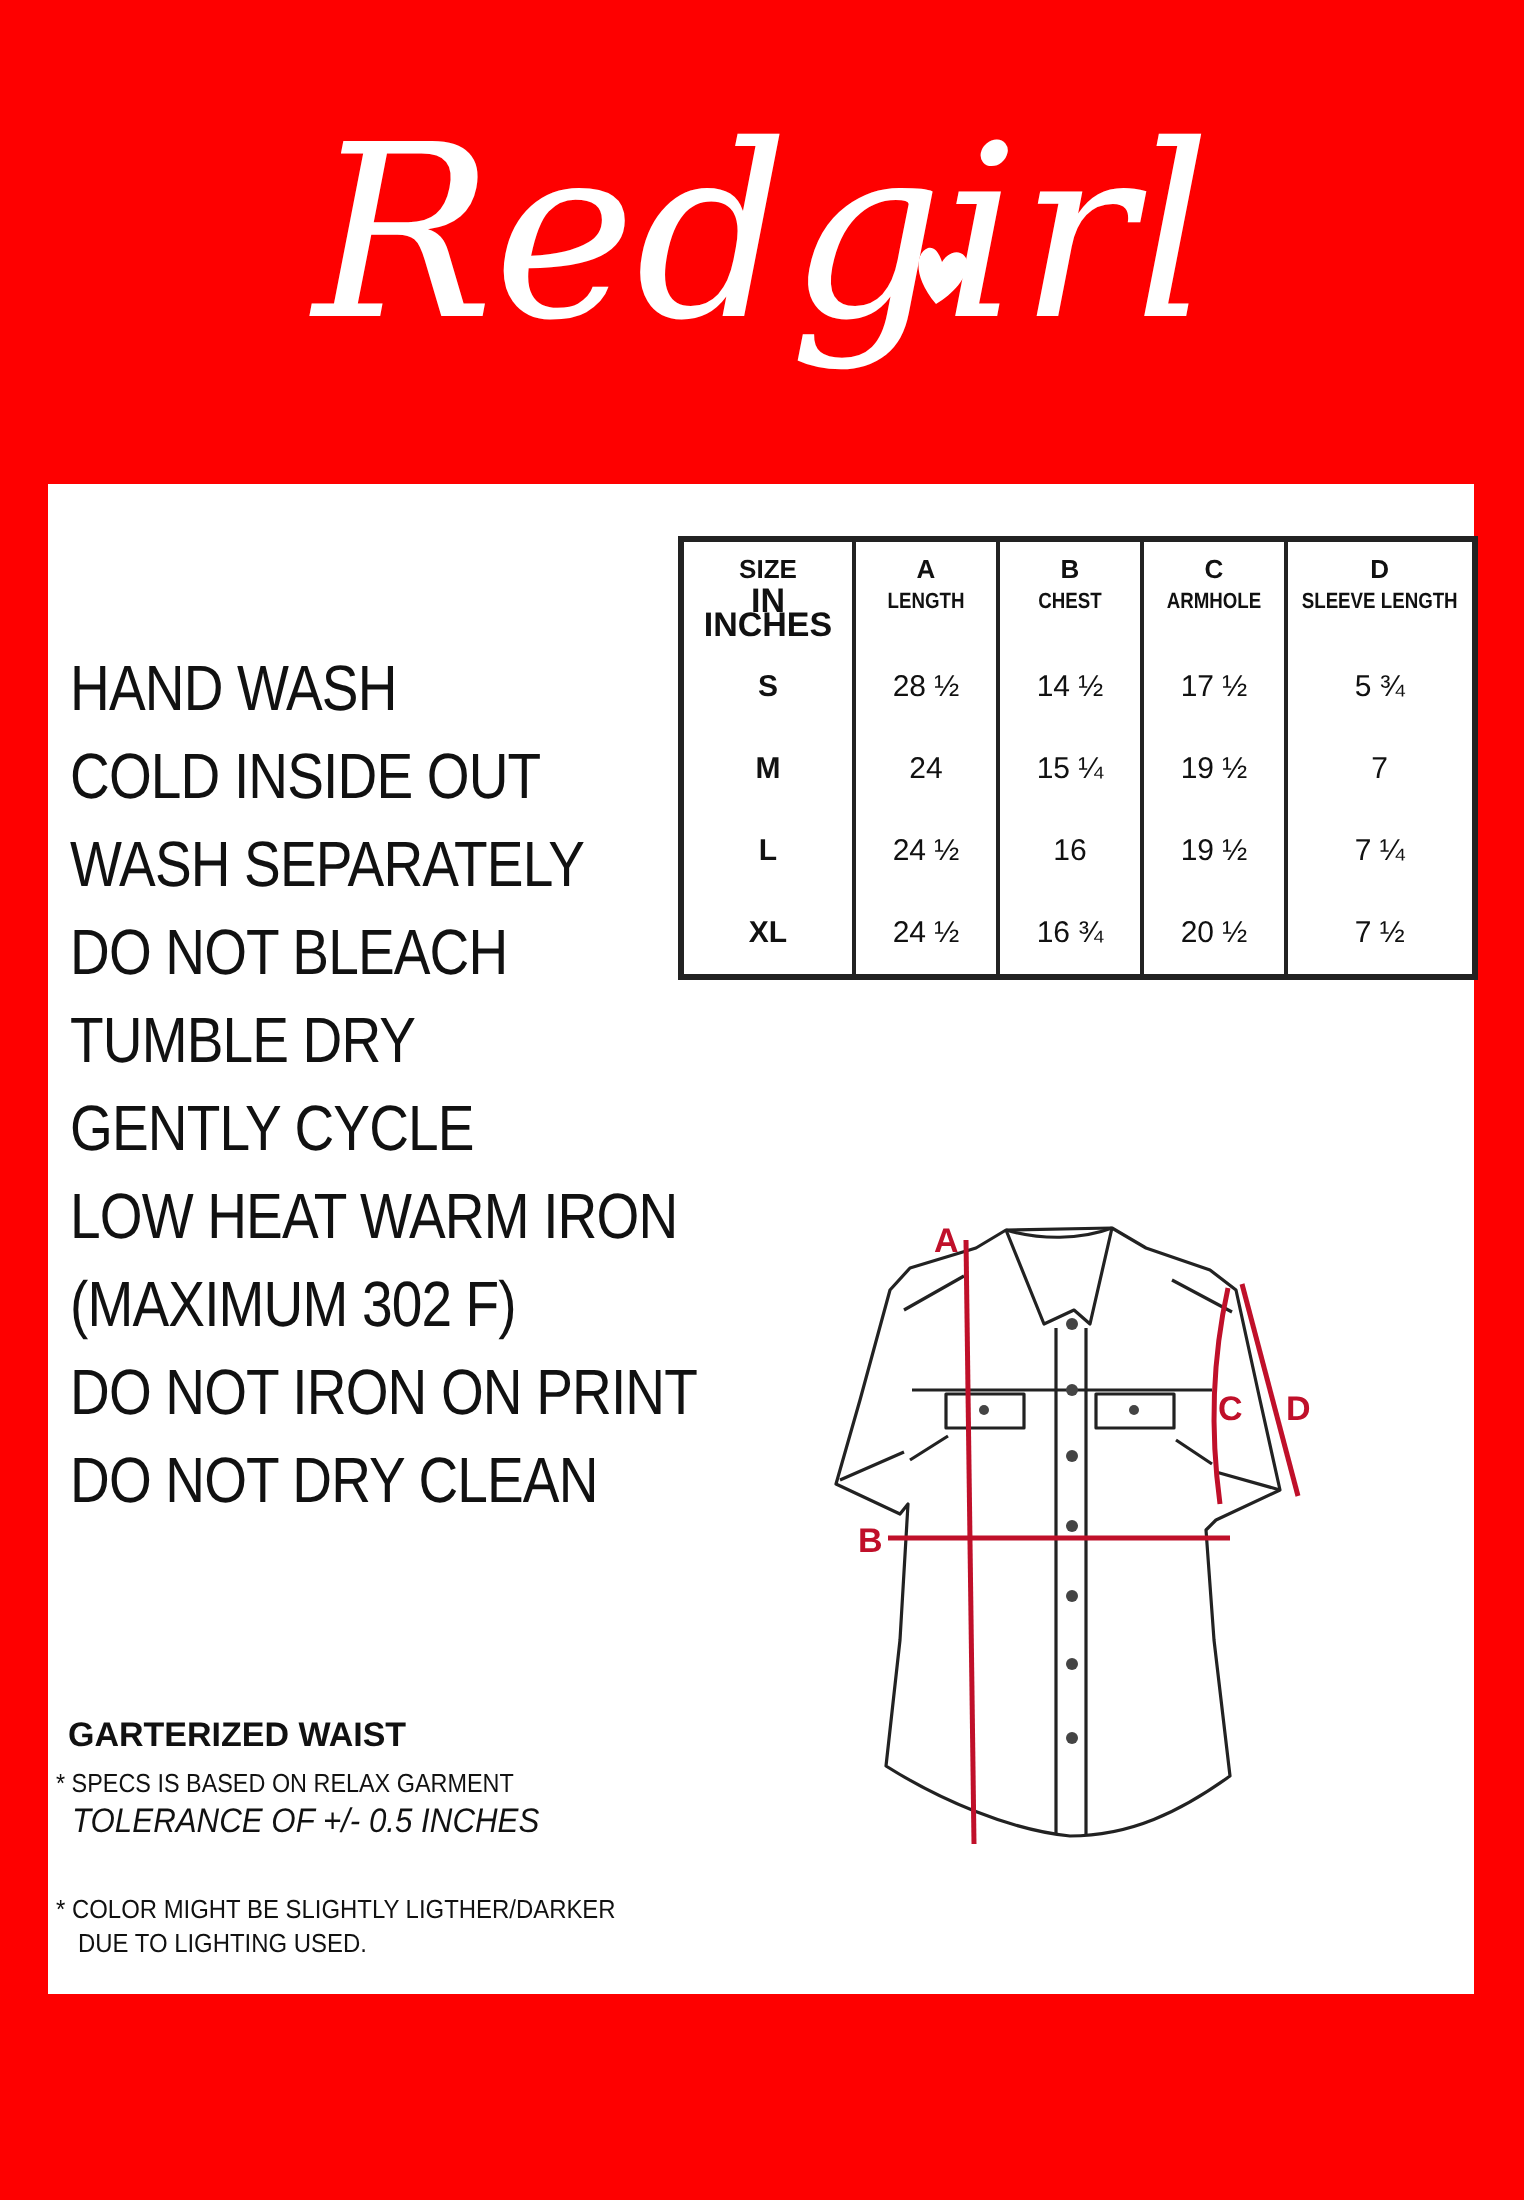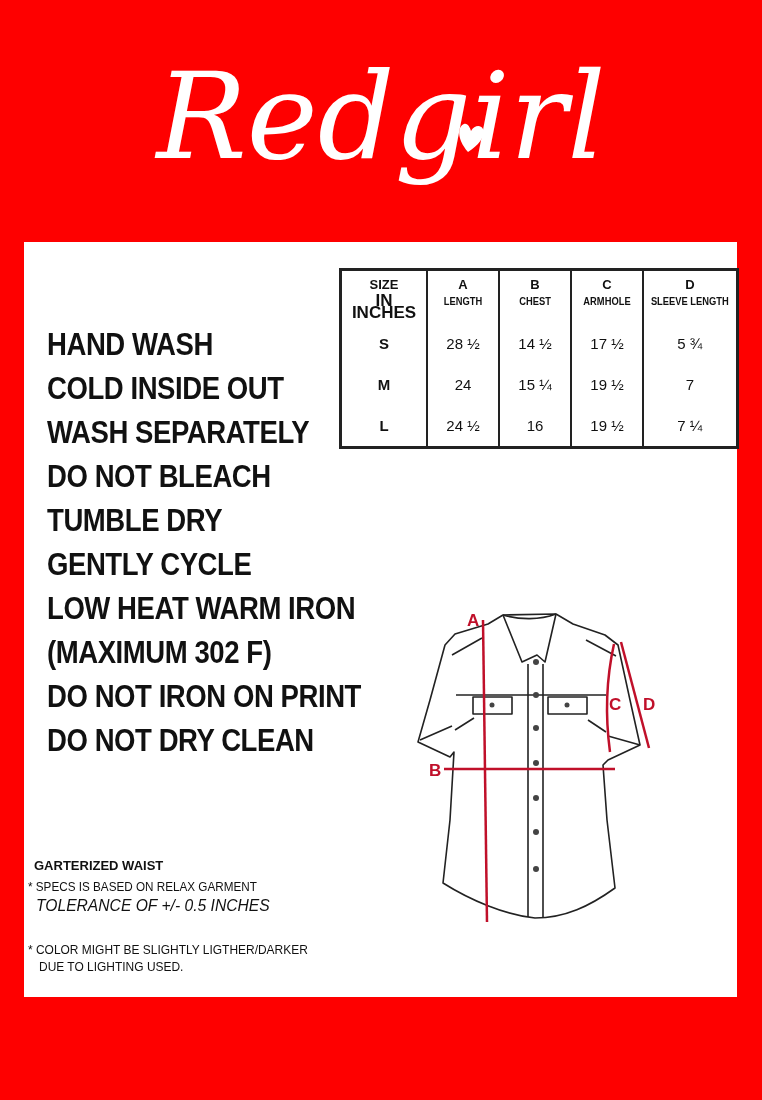--- a/index.html
+++ b/index.html
@@ -1,31 +1,31 @@
 <!DOCTYPE html>
 <html><head>
 <meta charset="utf-8">
 <style>
   html,body{margin:0;padding:0;}
   body{width:762px;height:1100px;background:#fe0000;position:relative;overflow:hidden;font-family:"Liberation Sans",sans-serif;}
   .logo{position:absolute;left:0;top:0;width:762px;height:240px;}
   .panel{position:absolute;left:24px;top:242px;width:713px;height:755px;background:#ffffff;}
-  .care{position:absolute;left:47px;top:322px;margin:0;padding:0;list-style:none;font-weight:bold;}
+  .care{position:absolute;left:35px;top:322px;margin:0;padding:0;list-style:none;}
   .care li{font-family:"Liberation Sans Narrow","Liberation Sans",sans-serif;font-size:32px;line-height:44px;color:#111;letter-spacing:-0.5px;transform:scaleX(0.86);transform-origin:left center;white-space:nowrap;}
   table.size{position:absolute;left:339px;top:268px;border-collapse:collapse;border:3px solid #222;}
   table.size th, table.size td{border-left:2px solid #222;border-right:2px solid #222;padding:0;text-align:center;color:#111;}
   table.size th{height:48px;vertical-align:top;padding-top:4px;}
   table.size td{height:41px;font-size:15px;}
   .c0{width:84px;} .c1{width:70px;} .c2{width:70px;} .c3{width:70px;} .c4{width:70px;}
   .hl{font-size:13px;font-weight:bold;line-height:20px;display:block;}
   .hs{font-size:11px;line-height:12px;display:block;transform:scaleX(0.85);white-space:nowrap;}
   .hs0{font-size:17px;line-height:12px;display:block;}
   td.sz{font-size:20px;font-weight:bold;}
   .notes{position:absolute;left:28px;top:858px;color:#111;}
-  .n1{font-size:13px;font-weight:bold;margin-left:6px;}
+  .n1{font-size:17px;font-weight:bold;margin-left:6px;}
   .n2{font-size:13px;margin-top:6px;transform:scaleX(0.9);transform-origin:left;white-space:nowrap;}
   .n3{font-size:17px;font-style:italic;margin-left:8px;margin-top:2px;transform:scaleX(0.92);transform-origin:left;white-space:nowrap;}
   .n4{font-size:13px;margin-top:26px;transform:scaleX(0.92);transform-origin:left;white-space:nowrap;}
   .n5{font-size:13px;margin-left:11px;margin-top:2px;transform:scaleX(0.92);transform-origin:left;white-space:nowrap;}
   .shirt{position:absolute;left:410px;top:600px;width:265px;height:335px;}
   .lbl{font-family:"Liberation Sans",sans-serif;font-weight:bold;font-size:17px;fill:#c0102a;}
 </style>
 </head>
 <body>
 
@@ -89,20 +89,27 @@
       <td>19 ½</td>
       <td>7</td>
     </tr>
     <tr>
       <td class="sz">L</td>
       <td>24 ½</td>
       <td>16</td>
       <td>19 ½</td>
       <td>7 ¼</td>
     </tr>
+    <tr>
+      <td class="sz">XL</td>
+      <td>24 ½</td>
+      <td>16 ¾</td>
+      <td>20 ½</td>
+      <td>7 ½</td>
+    </tr>
   </tbody>
 </table>
 
 <svg class="shirt" viewBox="0 0 265 335">
   <g fill="none" stroke="#222" stroke-width="1.6" stroke-linejoin="round">
 
     <path d="M93 15 L78 24 L45 34 L35 45 L20 100 L8 142 L40 157 L44 152 L40 220 L33 283 C60 300 95 315 125 318 C155 318 180 306 205 288 L197 220 L193 165 L198 160 L230 145 L220 100 L208 45 L195 35 L163 24 L146 14 Z"></path>
 
     <path d="M93 15 L112 62 L127 55 L135 62 L146 14"></path>
     <path d="M93 15 C110 20 130 20 146 14"></path>

